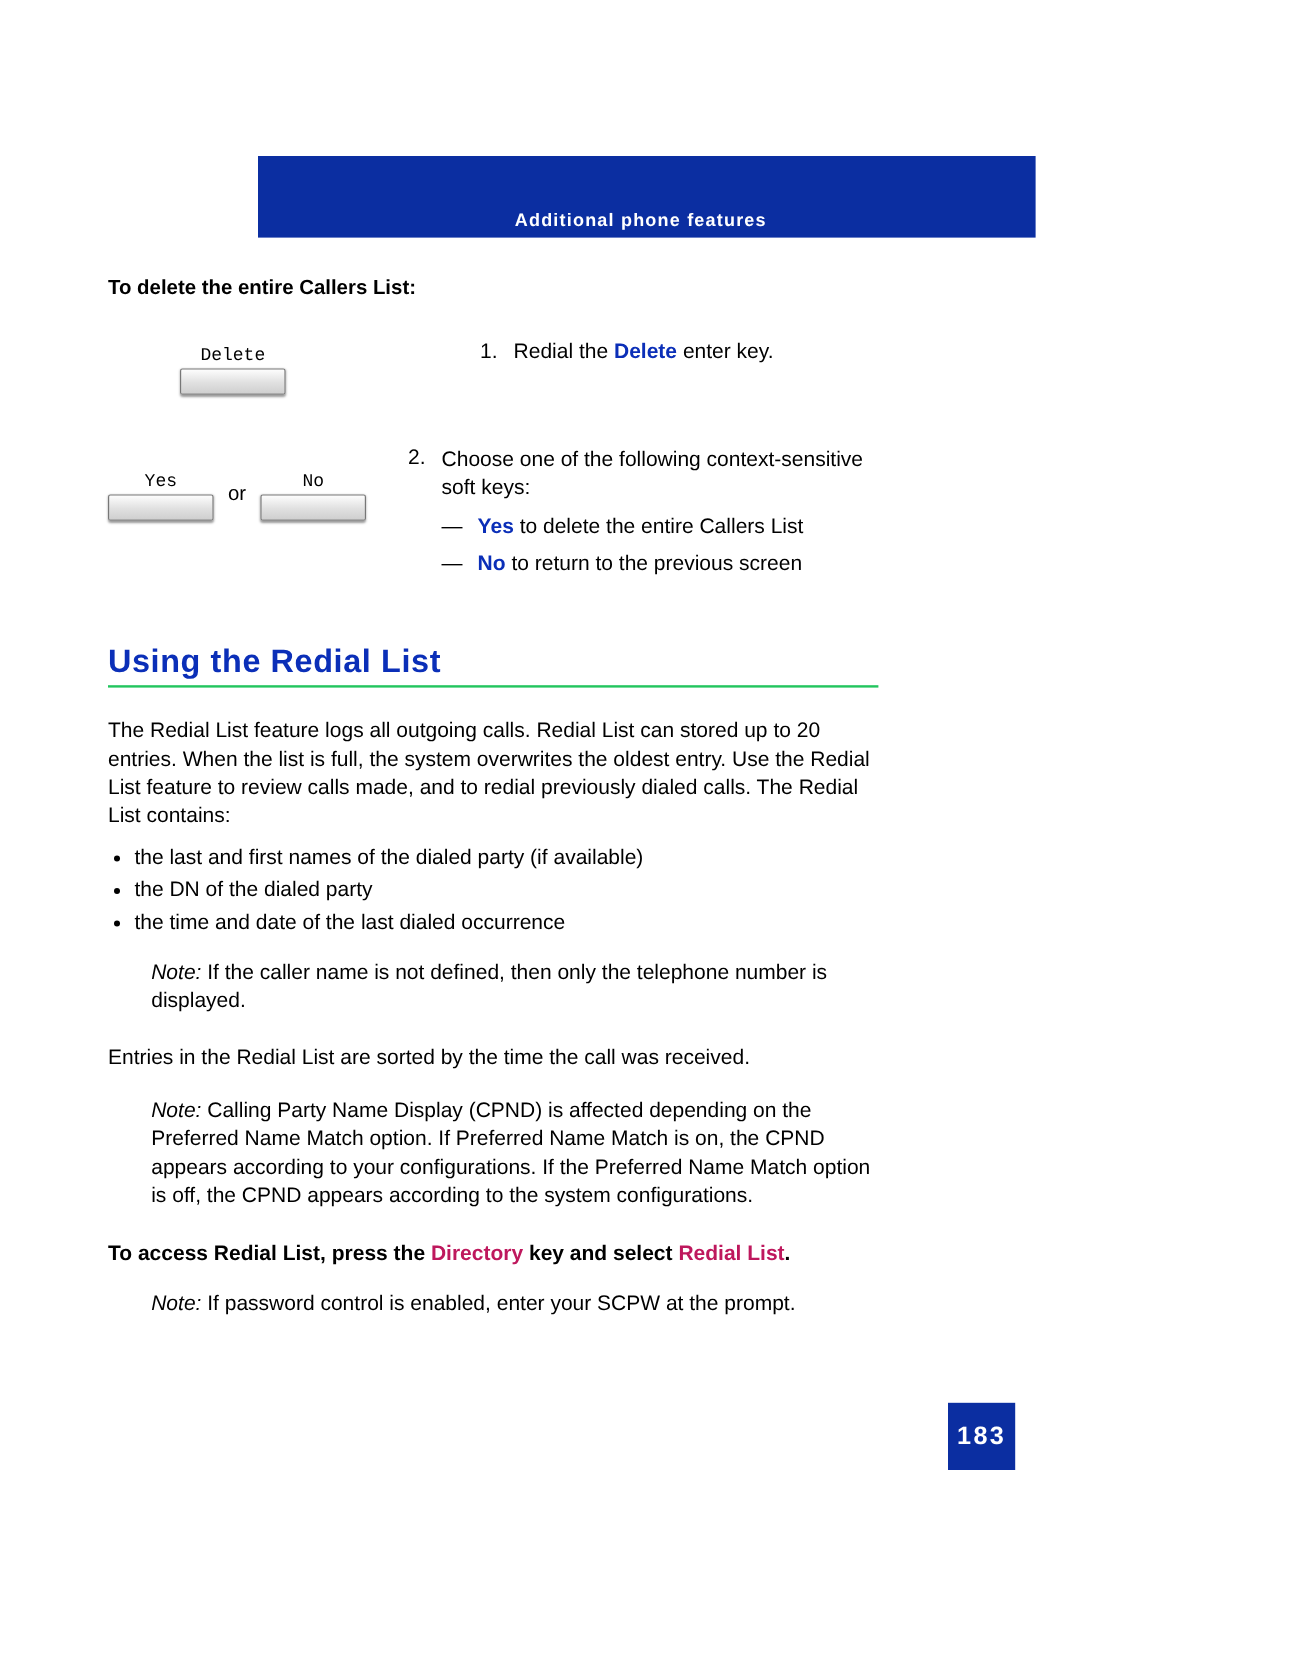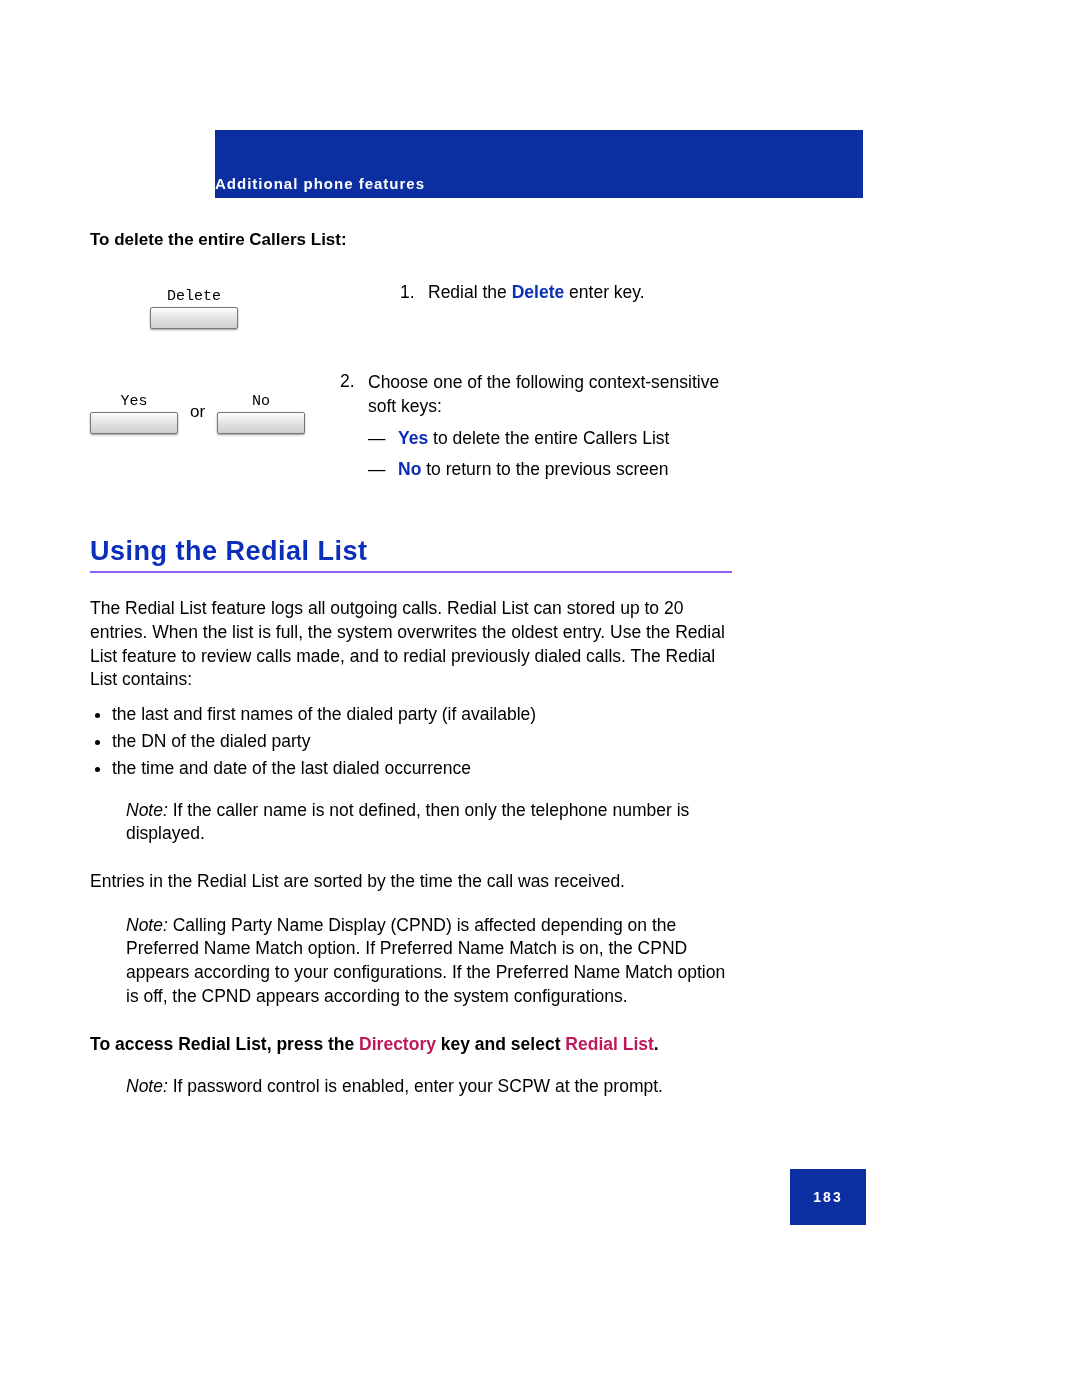--- a/index.html
+++ b/index.html
@@ -16,21 +16,21 @@
     padding-bottom: 200px;
   }
   .header-bar {
     margin-left: 215px;
     margin-top: 130px;
     width: 648px;
     height: 68px;
     background: #0b2ea1;
     display: flex;
     align-items: flex-end;
-    justify-content: flex-start;
+    justify-content: center;
     padding-right: 10px;
     padding-bottom: 6px;
     box-sizing: border-box;
   }
   .header-text {
     color: #fff;
     font-weight: bold;
     letter-spacing: 1px;
     font-size: 15px;
   }
@@ -90,39 +90,39 @@
   .em-dash-row { display:flex; margin-top:4px; }
   .em-dash { width: 30px; }
   .kw { color: #0b2fb8; font-weight: bold; }
   .kw-nb { color: #be185d; font-weight: bold; }
   .section-h {
     color: #0b2fb8;
     font-size: 27px;
     font-weight: bold;
     margin-top: 56px;
     padding-bottom: 4px;
-    border-bottom: 2px solid #8b5cf6;
+    border-bottom: 2px solid #22c55e;
     letter-spacing: 0.5px;
   }
   .para { margin-top: 24px; line-height: 1.35; }
   ul.bul { margin: 12px 0 0 0; padding-left: 22px; }
   ul.bul li { margin-top: 6px; }
   .note-block { margin: 20px 0 0 36px; line-height: 1.35; }
   .ital-bold { font-style: italic; font-weight: normal; }
   .access-line { font-weight: bold; margin-top: 26px; }
   .pagenum-box {
     margin-left: 790px;
     margin-top: 70px;
-    width: 76px;
+    width: 56px;
     height: 56px;
     background: #0b2ea1;
     color: #fff;
     font-weight: bold;
     letter-spacing: 2px;
-    font-size: 14px;
+    font-size: 21px;
     display: flex;
     align-items: center;
     justify-content: center;
   }
 </style>
 </head>
 <body>
 
 <div class="page">
 

